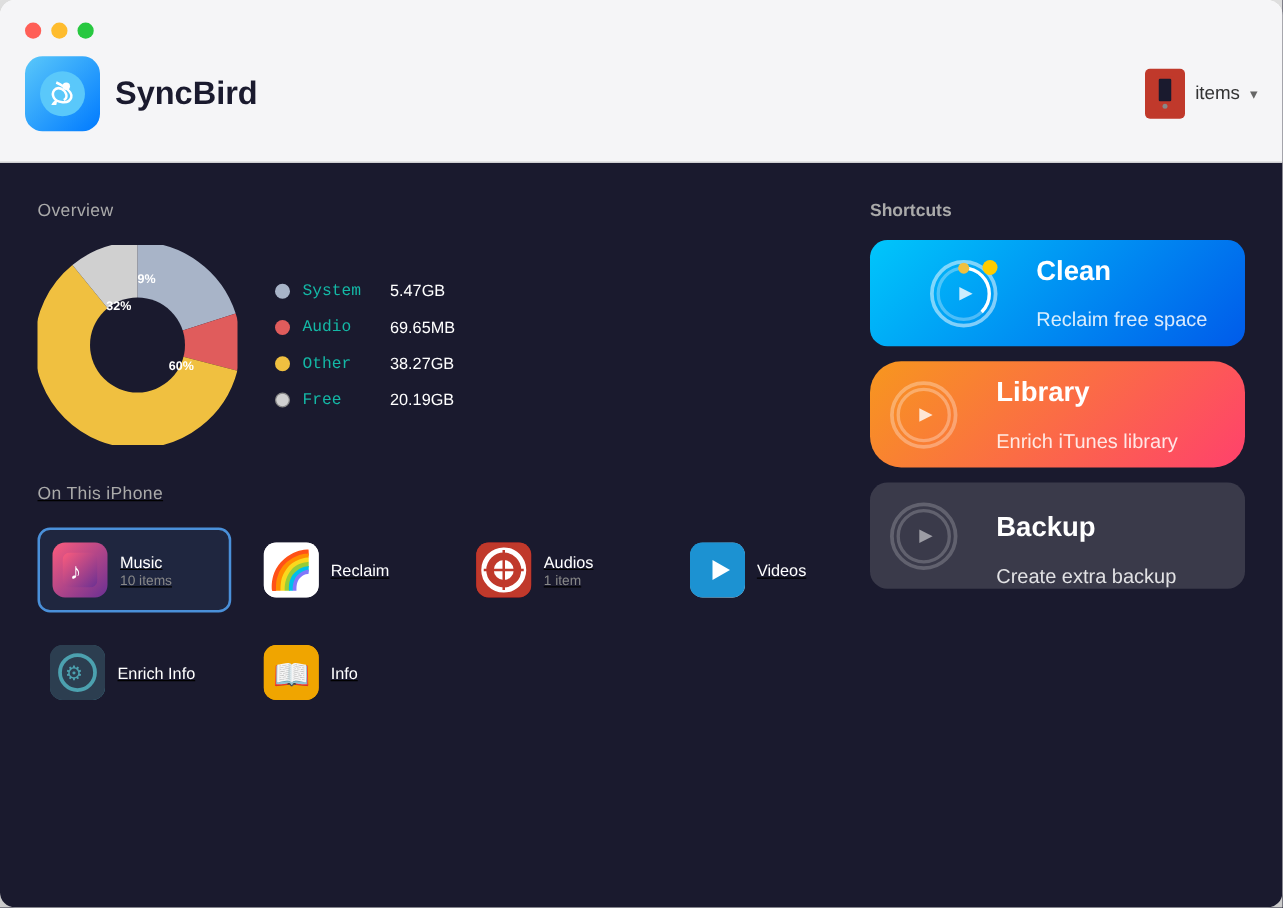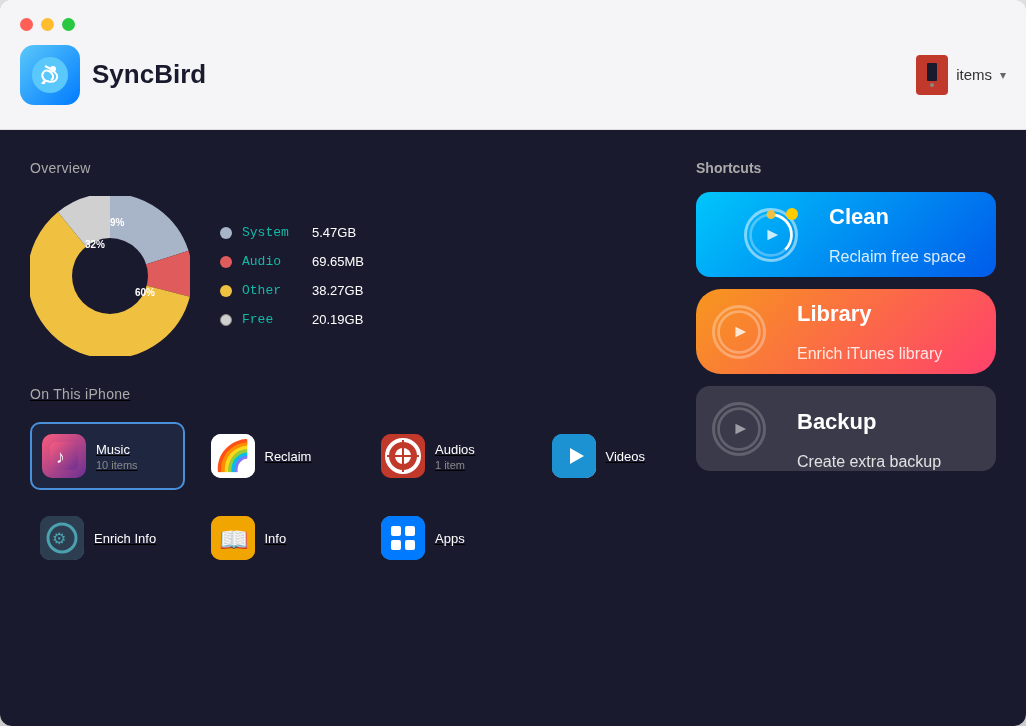--- a/index.html
+++ b/index.html
@@ -476,34 +476,20 @@
               <svg width="44" height="44" viewBox="0 0 44 44">
                 <rect width="44" height="44" rx="10" fill="#f0a500"></rect>
                 <text x="8" y="32" font-size="24">📖</text>
               </svg>
             </div>
             <div class="app-info">
               <span class="app-label">Info</span>
             </div>
           </div>
 
-          <div class="app-item">
-            <div class="app-icon icon-apps" style="background:linear-gradient(135deg,#5ac8fa,#007aff); border-radius:10px;">
-              <svg width="44" height="44" viewBox="0 0 44 44">
-                <rect width="44" height="44" rx="10" fill="#007aff"></rect>
-                <rect x="10" y="10" width="10" height="10" rx="2" fill="white"></rect>
-                <rect x="24" y="10" width="10" height="10" rx="2" fill="white"></rect>
-                <rect x="10" y="24" width="10" height="10" rx="2" fill="white"></rect>
-                <rect x="24" y="24" width="10" height="10" rx="2" fill="white"></rect>
-              </svg>
-            </div>
-            <div class="app-info">
-              <span class="app-label">Apps</span>
-            </div>
-          </div>
 
         </div>
       </div>
     </div>
 
     <div class="right-panel">
       <div class="shortcuts-title">Shortcuts</div>
 
       <div class="shortcut-card card-clean">
         <div class="shortcut-icon-area">

